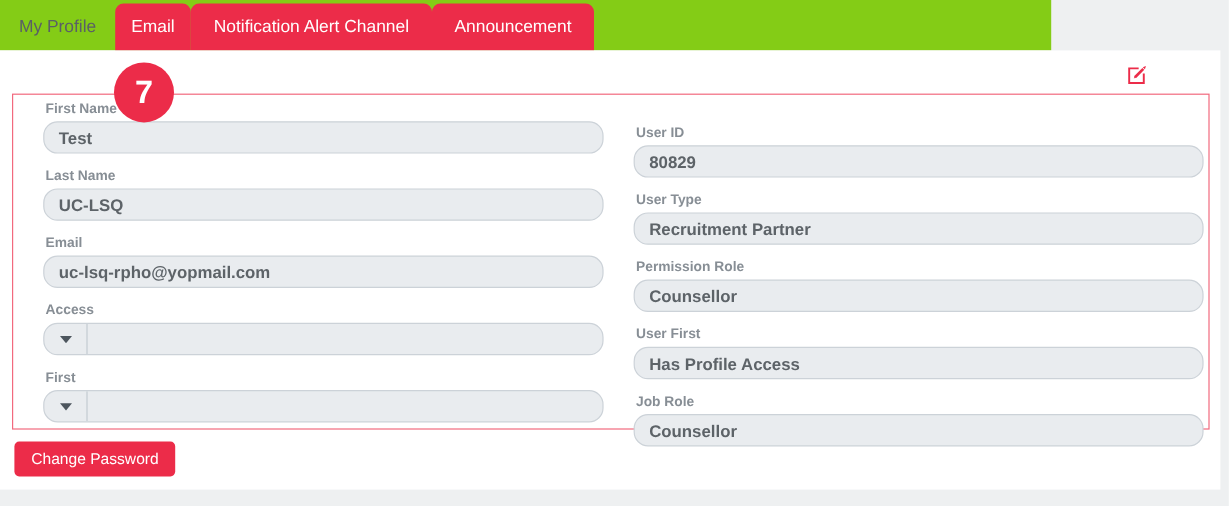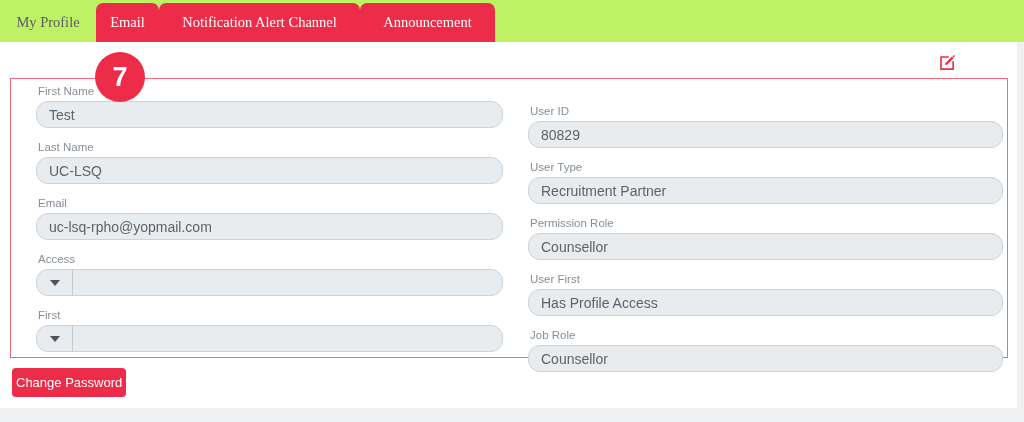--- a/index.html
+++ b/index.html
@@ -5,23 +5,22 @@
   * { margin:0; padding:0; box-sizing:border-box; }
   html,body { width:1024px; height:422px; }
   body {
     position:relative;
     font-family:"Liberation Sans", sans-serif;
     background:#eef0f1;
     overflow:hidden;
   }
   
   .topbar {
-    position:absolute; left:0; top:0; width:1024px; height:42px;
-    background:#bef264;
-    font-family:Liberation Serif, serif;
+    position:absolute; left:0; top:0; width:876px; height:42px;
+    background:#84cc16;
   }
   .tab {
     position:absolute; top:3px; height:39px;
     display:flex; align-items:center; justify-content:center;
     font-size:14.5px; cursor:pointer; white-space:nowrap;
   }
   .tab.plain { color:#5a6065; background:transparent; }
   .tab.red {
     color:#ffffff; background:#ec2c49;
     border-radius:7px 7px 0 0;
@@ -49,21 +48,21 @@
     position:absolute; left:95px; top:52px; width:50px; height:50px;
     background:#ec2c49; border-radius:50%;
     color:#ffffff; font-size:27px; font-weight:bold;
     display:flex; align-items:center; justify-content:center;
     z-index:5;
   }
 
   
   .form-box {
     position:absolute; left:10px; top:78px; width:998px; height:280px;
-    border:1px solid #f2697e; background:#ffffff;
+    border:1px solid #f2697e; background:#ffffff;font-weight:bold;
   }
   .col { position:absolute; top:5px; }
   .col-left  { left:25px;  width:467px; }
   .col-right { left:517px; width:475px;margin-top:20px; }
   .field { margin-bottom:12px; }
   .field-label {
     font-size:11.5px; color:#878e95; height:17px; line-height:14px;
     padding-left:2px;
   }
   .field-input {
@@ -84,21 +83,21 @@
     width:0; height:0;
     border-left:5px solid transparent;
     border-right:5px solid transparent;
     border-top:6px solid #4d565e;
   }
   .with-prefix .field-value { padding-left:11px; }
 
   
   .pwd-btn {
     position:absolute; left:12px; top:368px; height:29px;
-    padding:0 4px; background:#ec2c49; border:none; border-radius:4px;
+    padding:0 14px; background:#ec2c49; border:none; border-radius:4px;
     color:#ffffff; font-size:13px; font-family:"Liberation Sans", sans-serif;
     display:flex; align-items:center; cursor:pointer;
   }
 </style>
 </head>
 <body>
 
 <div class="topbar">
   <div class="tab plain t-myprofile">My Profile</div>
   <div class="tab red t-email">Email</div>

